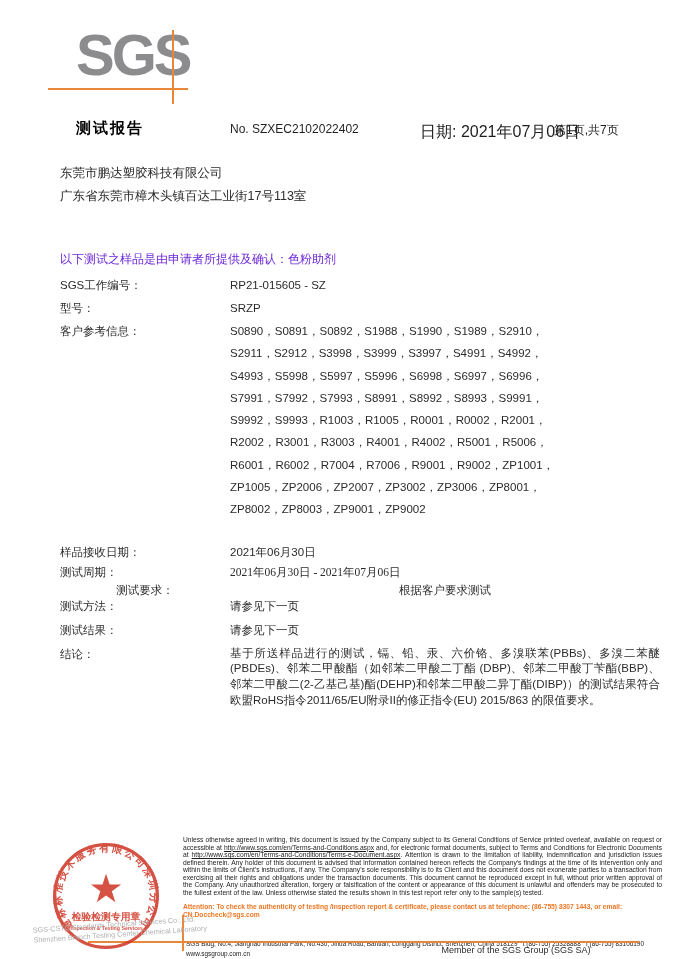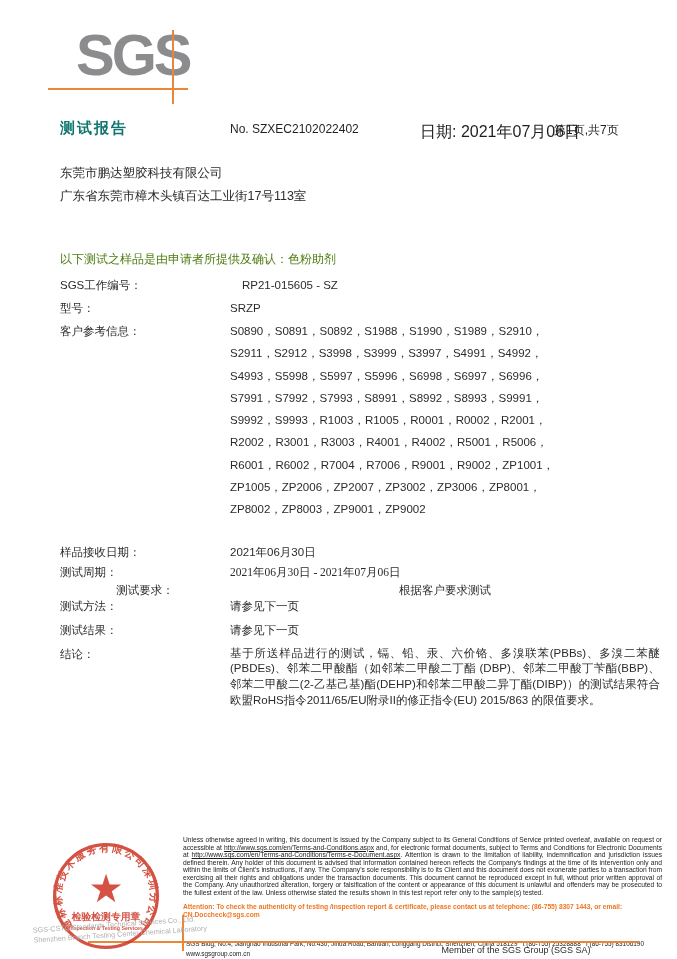--- a/index.html
+++ b/index.html
@@ -8,37 +8,37 @@
   .page{position:relative;width:677px;height:959px;background:#ffffff;overflow:hidden;}
 
   
   .logo{position:absolute;left:76px;top:26px;font-weight:700;font-size:58px;line-height:58px;
         color:#8c8c8e;letter-spacing:-3px;}
   .logo-hline{position:absolute;left:48px;top:88px;width:140px;height:2px;background:#e8873a;}
   .logo-vline{position:absolute;left:172px;top:30px;width:2px;height:74px;background:#e8873a;}
 
   
   .title-row{position:absolute;left:60px;top:119px;width:580px;height:20px;}
-  .doc-title{position:absolute;left:0;top:0;font-size:15px;font-weight:700;color:#0f766e;letter-spacing:2px;}
+  .doc-title{position:absolute;left:16px;top:0;font-size:15px;font-weight:700;color:#000000;letter-spacing:2px;}
   .report-no{position:absolute;left:170px;top:3px;font-size:12px;color:#1f1f1f;}
   .report-date{position:absolute;left:360px;top:3px;font-size:16px;color:#1f1f1f;}
   .page-info{position:absolute;left:494px;top:3px;font-size:12px;color:#1f1f1f;}
 
   
   .applicant{position:absolute;left:60px;top:162px;font-size:12.5px;line-height:23px;color:#2b2b2b;}
 
   
-  .statement{position:absolute;left:60px;top:251px;font-size:12px;color:#4d7c0f;}
+  .statement{position:absolute;left:60px;top:251px;font-size:12px;color:#6d28d9;}
 
   
   .fields{position:absolute;left:60px;top:272px;width:600px;font-size:11.5px;color:#2b2b2b;}
   .f-row{display:flex;align-items:flex-start;line-height:16px;}
   .f-label{width:170px;flex:0 0 170px;}
   .f-val{flex:1;max-width:437px;}
-  .f-row[data-name="field-row-job-no"]{margin-top:5px;gap:12px;}
+  .f-row[data-name="field-row-job-no"]{margin-top:5px;}
   .f-row[data-name="field-row-model"]{margin-top:7px;}
   .f-row[data-name="field-row-client-ref"]{margin-top:7px;}
   .f-row[data-name="field-row-client-ref"] .f-val div{margin-bottom:6.3px;}
   .f-row[data-name="field-row-received-date"]{margin-top:20px;}
   .f-row[data-name="field-row-testing-period"]{margin-top:4px;font-family:Liberation Serif, serif;}
   .f-row[data-name="field-row-test-requested"]{margin-top:2px;text-align:center;}
   .f-row[data-name="field-row-test-method"]{margin-top:0px;}
   .f-row[data-name="field-row-test-result"]{margin-top:8px;}
   .f-row[data-name="field-row-conclusion"]{margin-top:8px;}
   .f-row[data-name="field-row-conclusion"] .f-val{line-height:15.8px;text-align:justify;}

